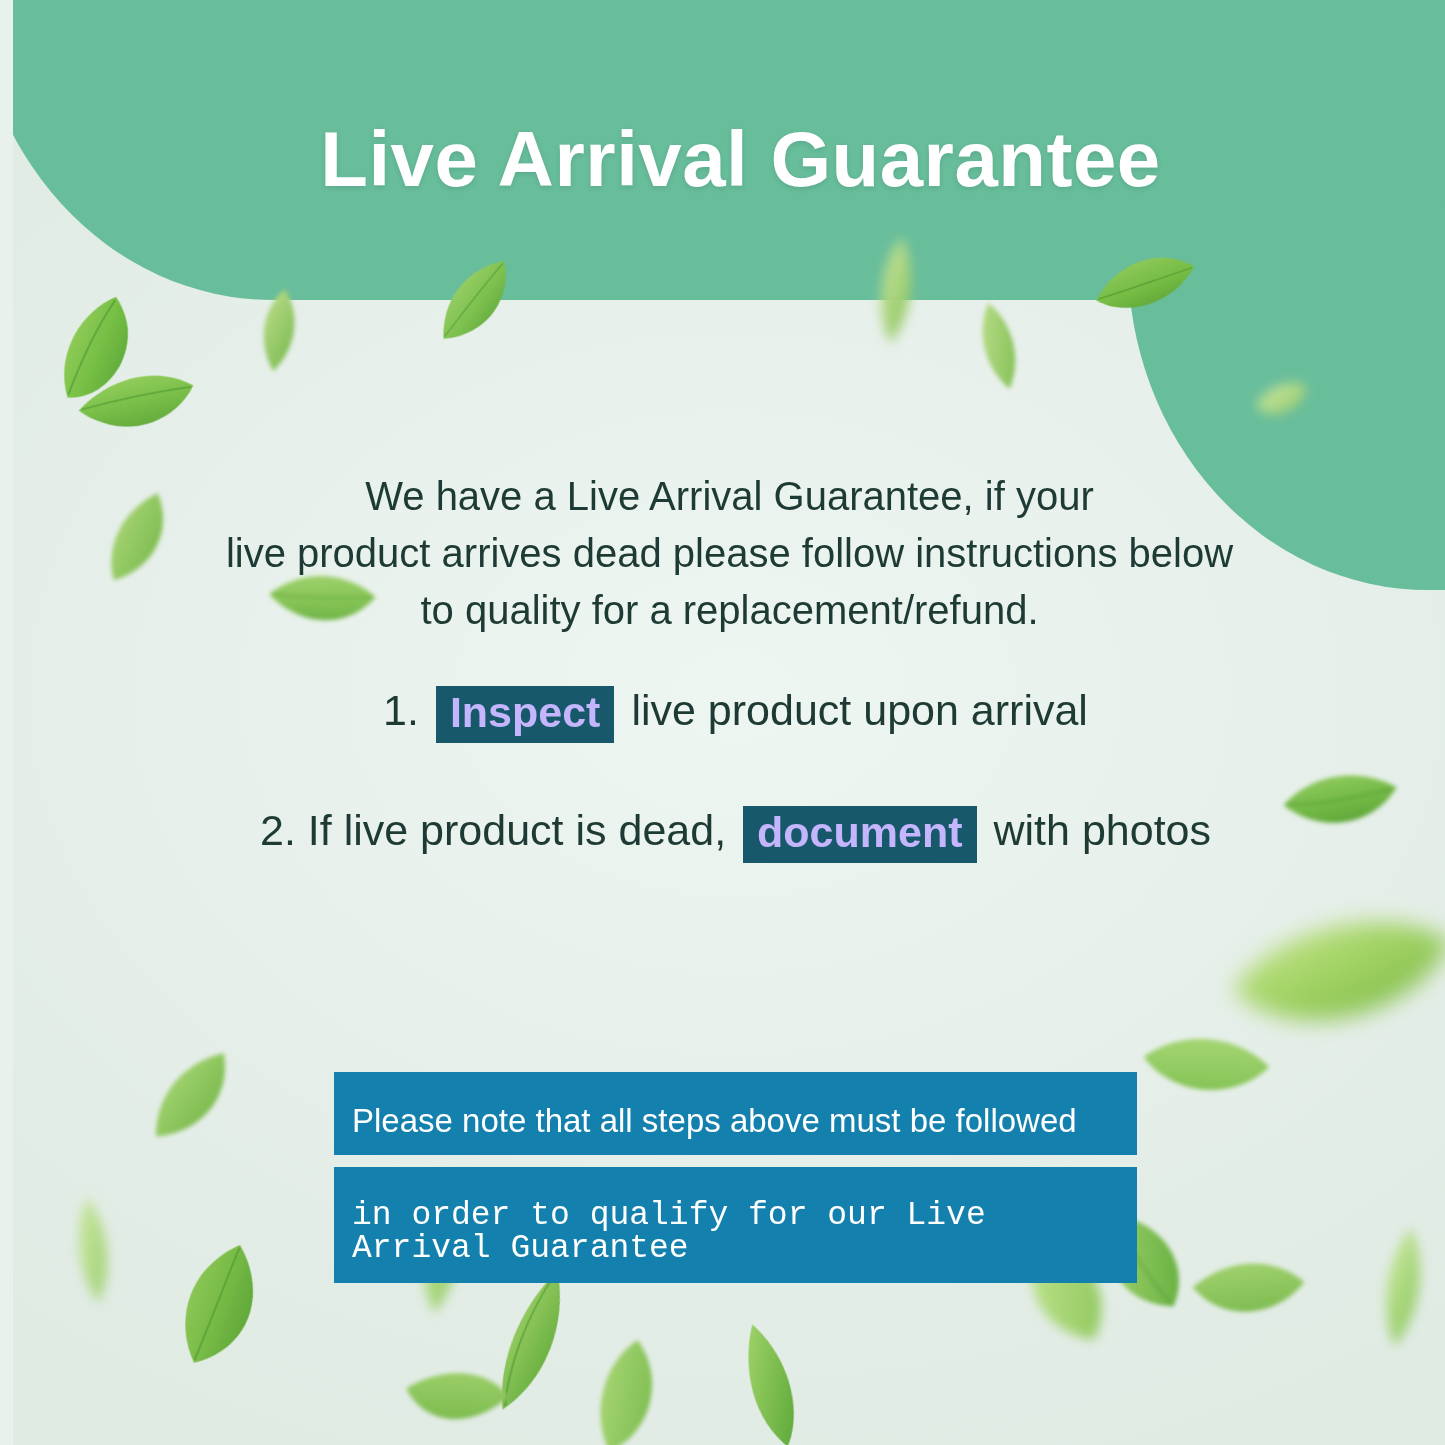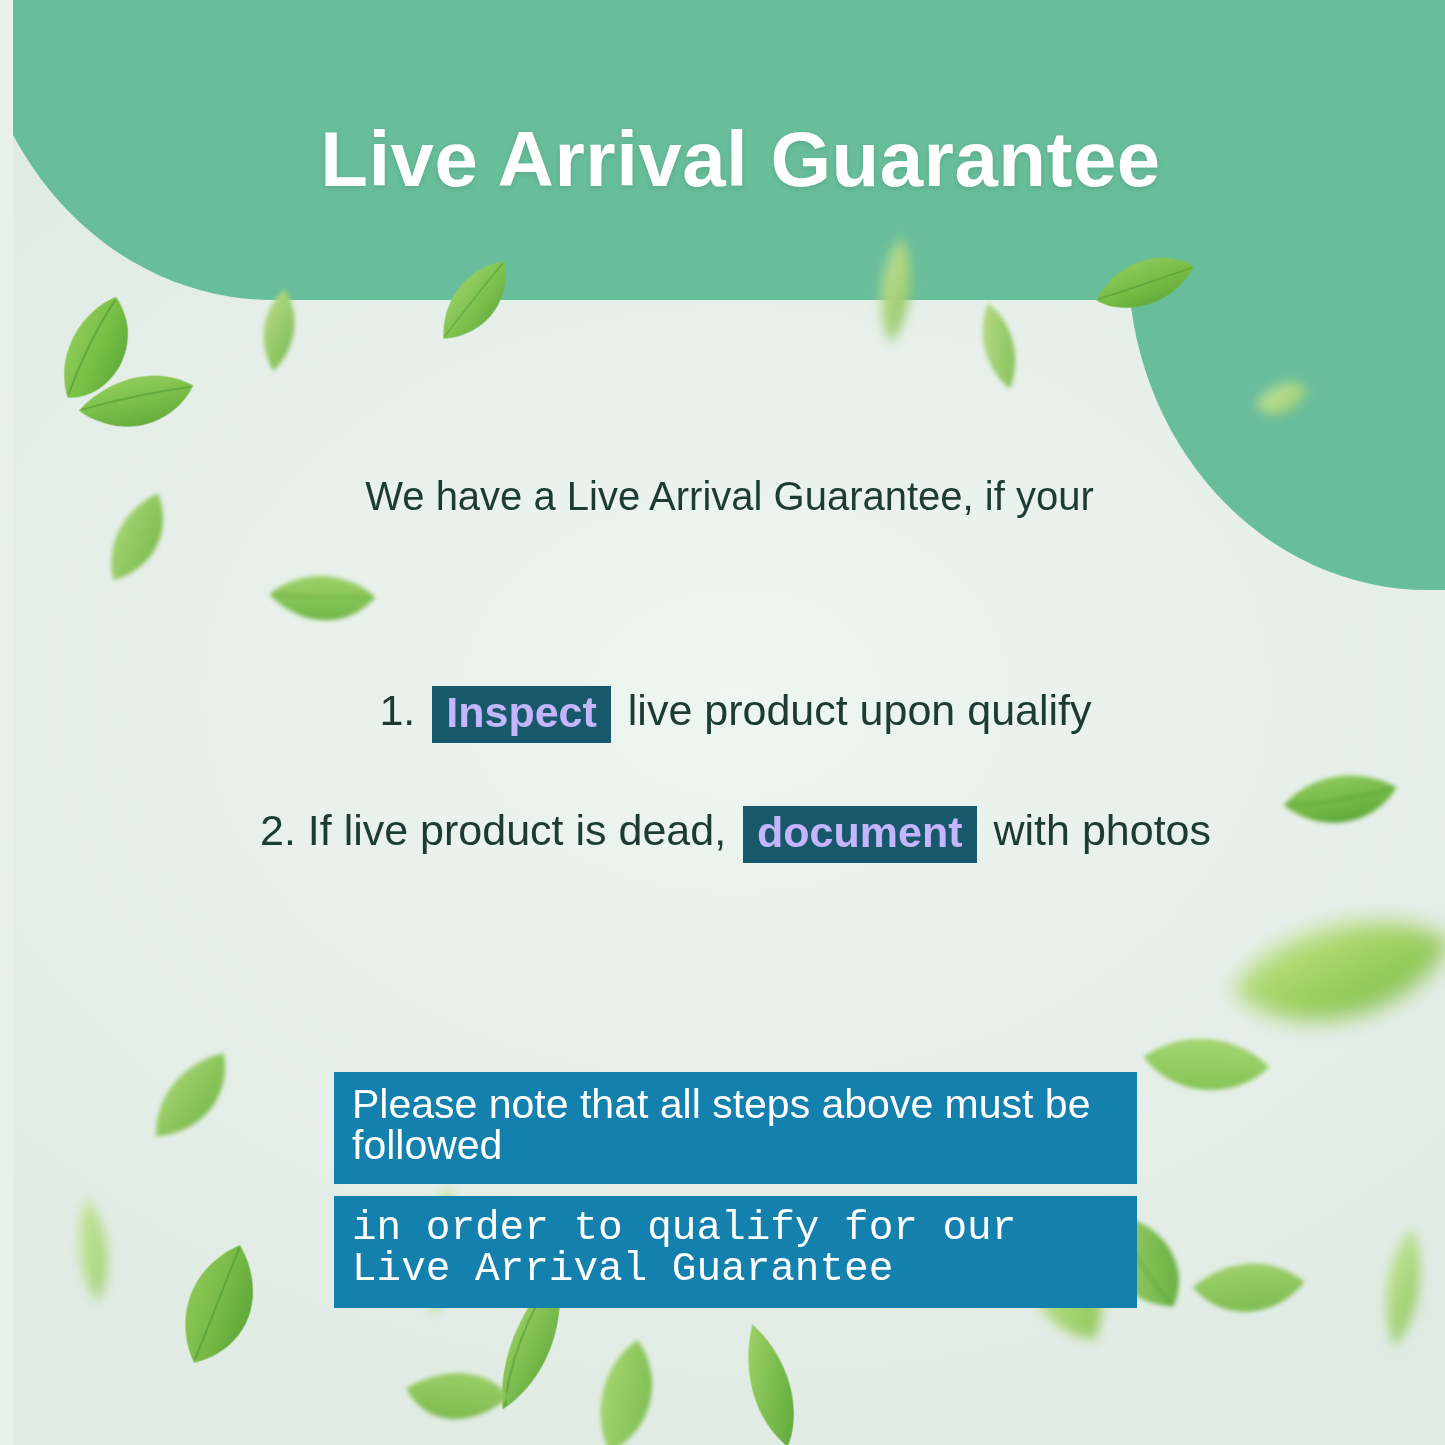--- a/index.html
+++ b/index.html
@@ -69,24 +69,24 @@
   .notes{
     position:absolute;z-index:5;left:0;right:0;top:1072px;
     text-align:center;
   }
   .note{
     display:block;
     width:803px;
     margin:0 auto;
     background:#1380ae;
     color:#ffffff;
-    font-size:41px;
+    font-size:33px;
     font-weight:500;
     line-height:1;
-    padding:12px 0 18px 18px;
+    padding:32px 0 18px 18px;
     text-align:left;
     box-sizing:border-box;
   }
   .note + .note{margin-top:12px;font-family:Liberation Mono, monospace;}
   
   .leaf{position:absolute;z-index:3;}
   .leaf svg{display:block;width:100%;height:100%;}
   .blurS{filter:blur(0.6px);}
   .blurM{filter:blur(2.2px);}
   .blurL{filter:blur(6px);}
@@ -217,27 +217,29 @@
             <stop offset="0%" stop-color="#b5dc80"></stop>
             <stop offset="100%" stop-color="#6fb444"></stop>
           </linearGradient>
         </defs>
         <path d="M2 54 C16 18 52 2 88 8 C80 46 42 68 2 54 Z" fill="url(#g10)"></path>
       </svg>
   </div>
 
   <div class="intro">
     <div>We have a Live Arrival Guarantee, if your</div>
+    <div>live product arrives dead please follow instructions below</div>
+    <div>to quality for a replacement/refund.</div>
   </div>
 
   <div class="steps">
     <div class="step">
       <span>1.</span>
       <span class="hl">Inspect</span>
-      <span>live product upon qualify</span>
+      <span>live product upon arrival</span>
     </div>
     <div class="step">
       <span>2.</span>
       <span>If live product is dead,</span>
       <span class="hl">document</span>
       <span>with photos</span>
     </div>
   </div>
 
   <div class="notes">

